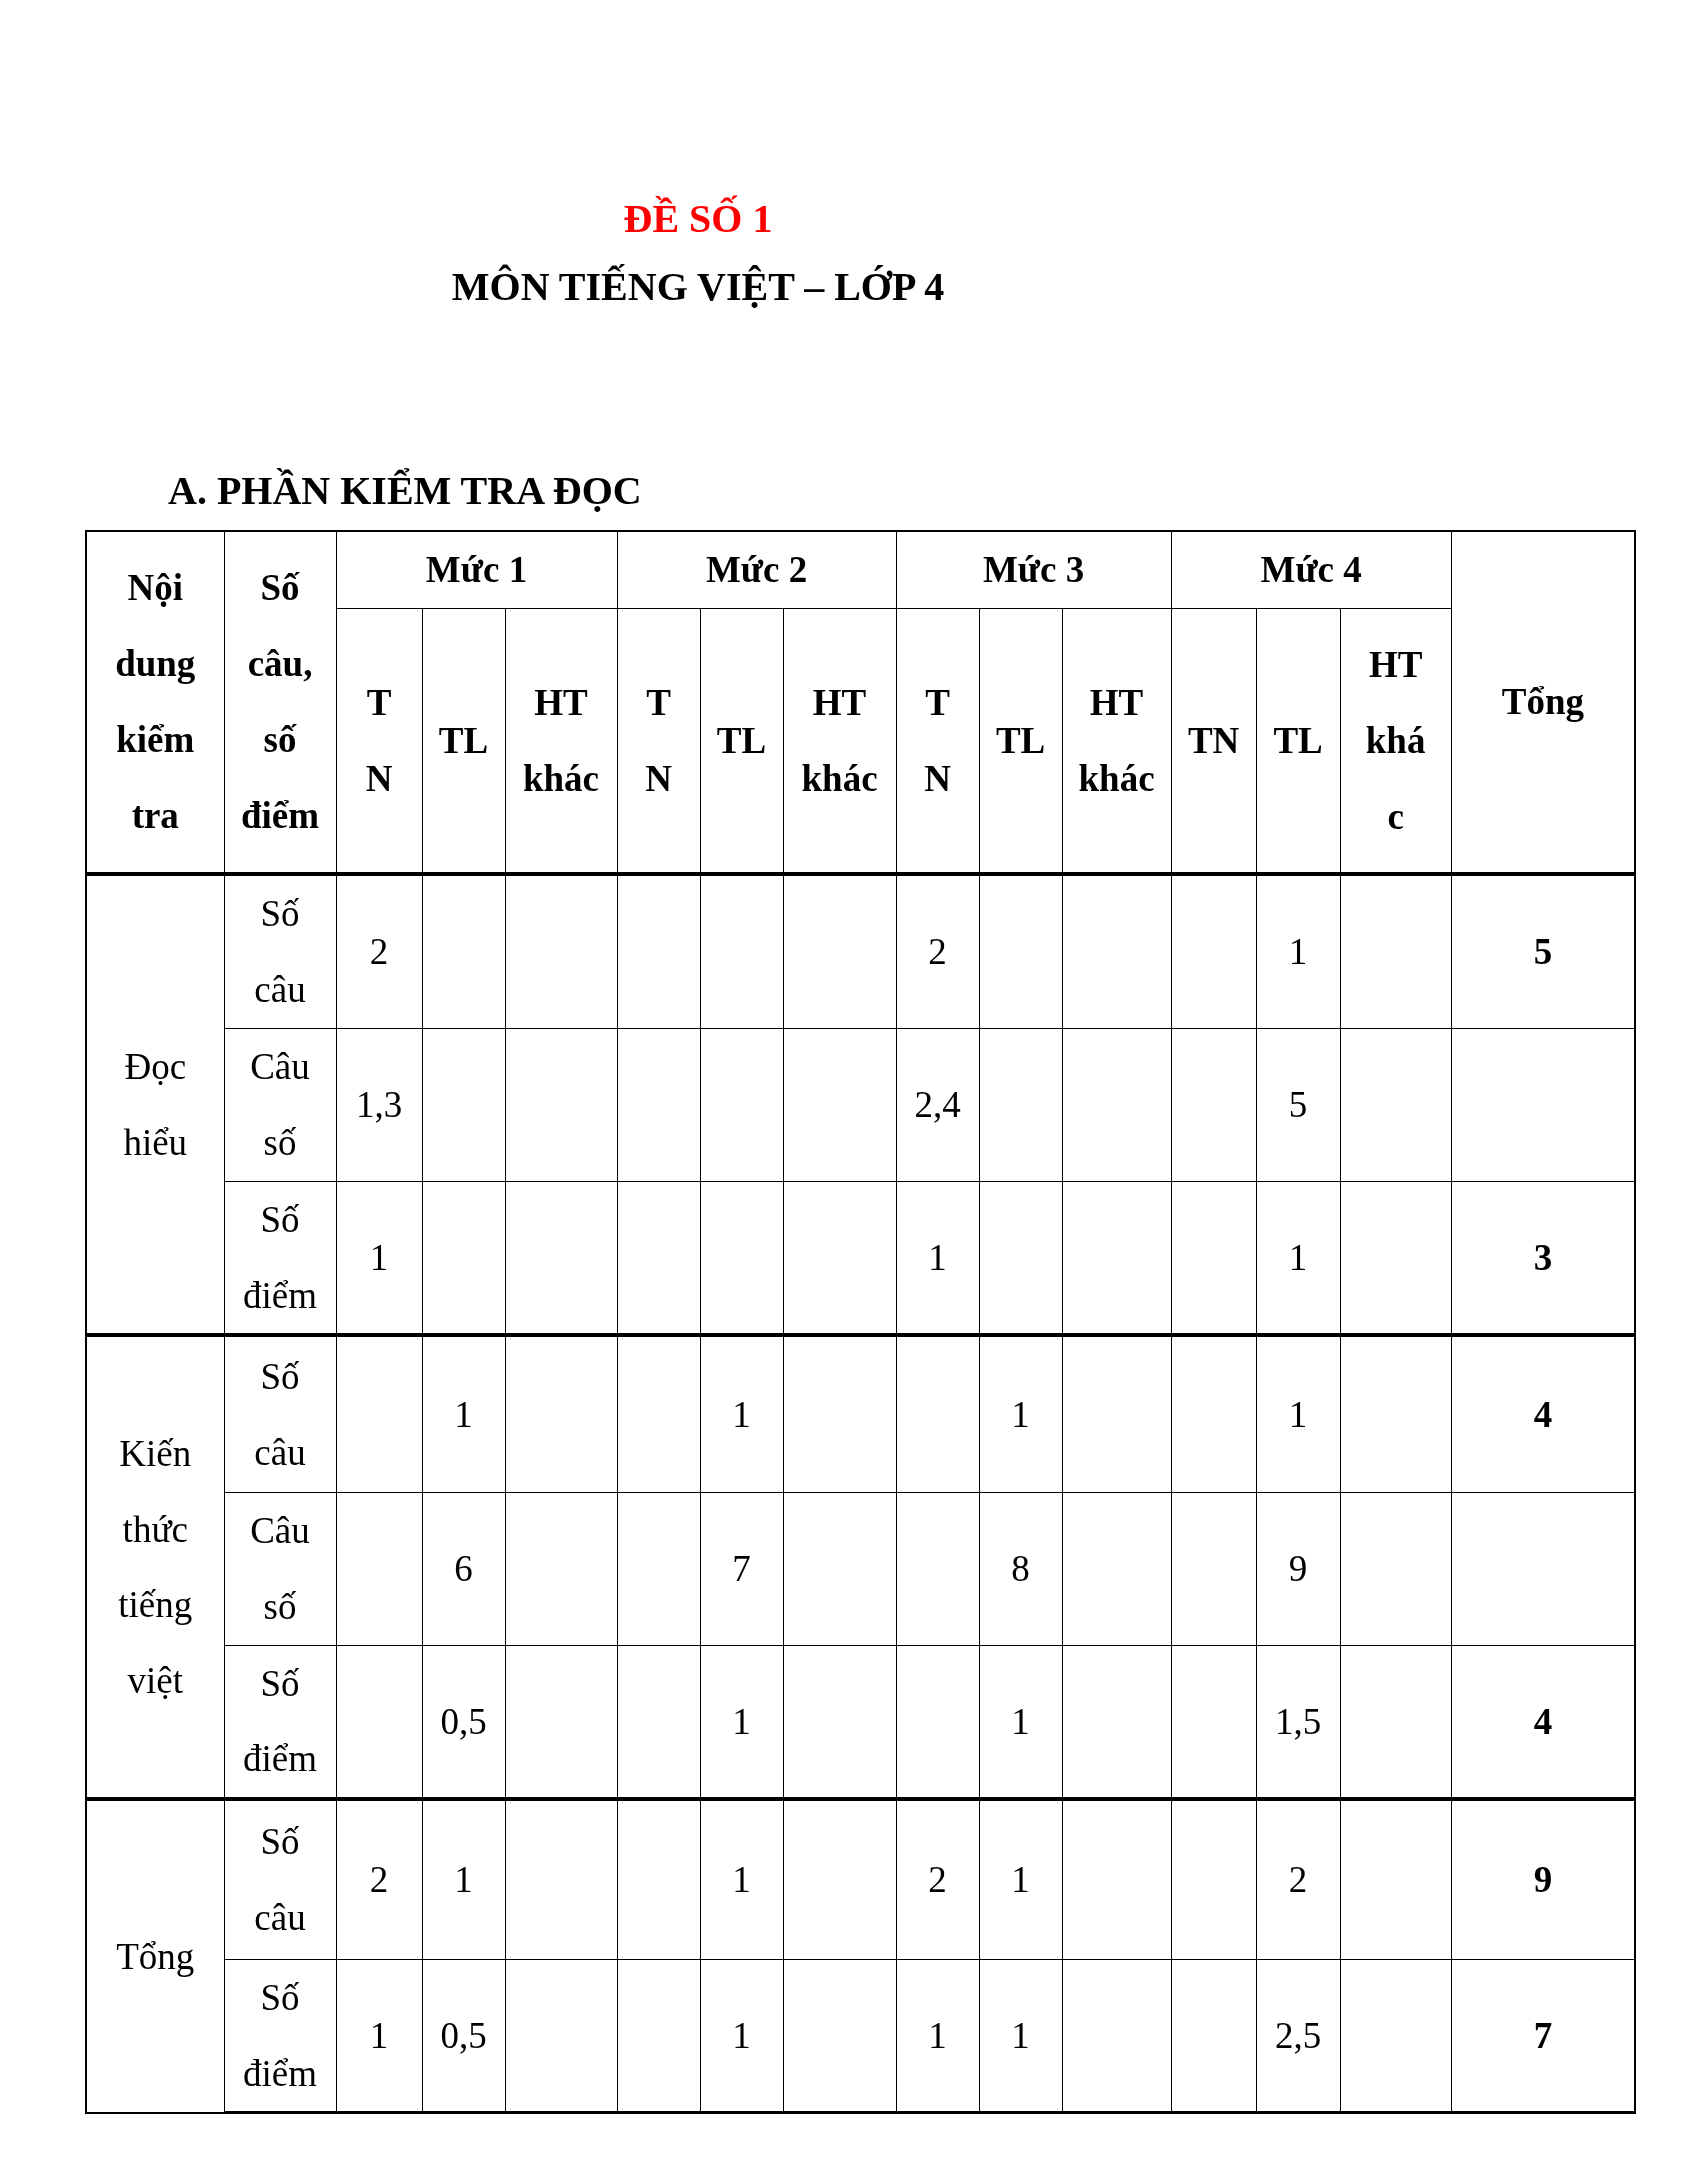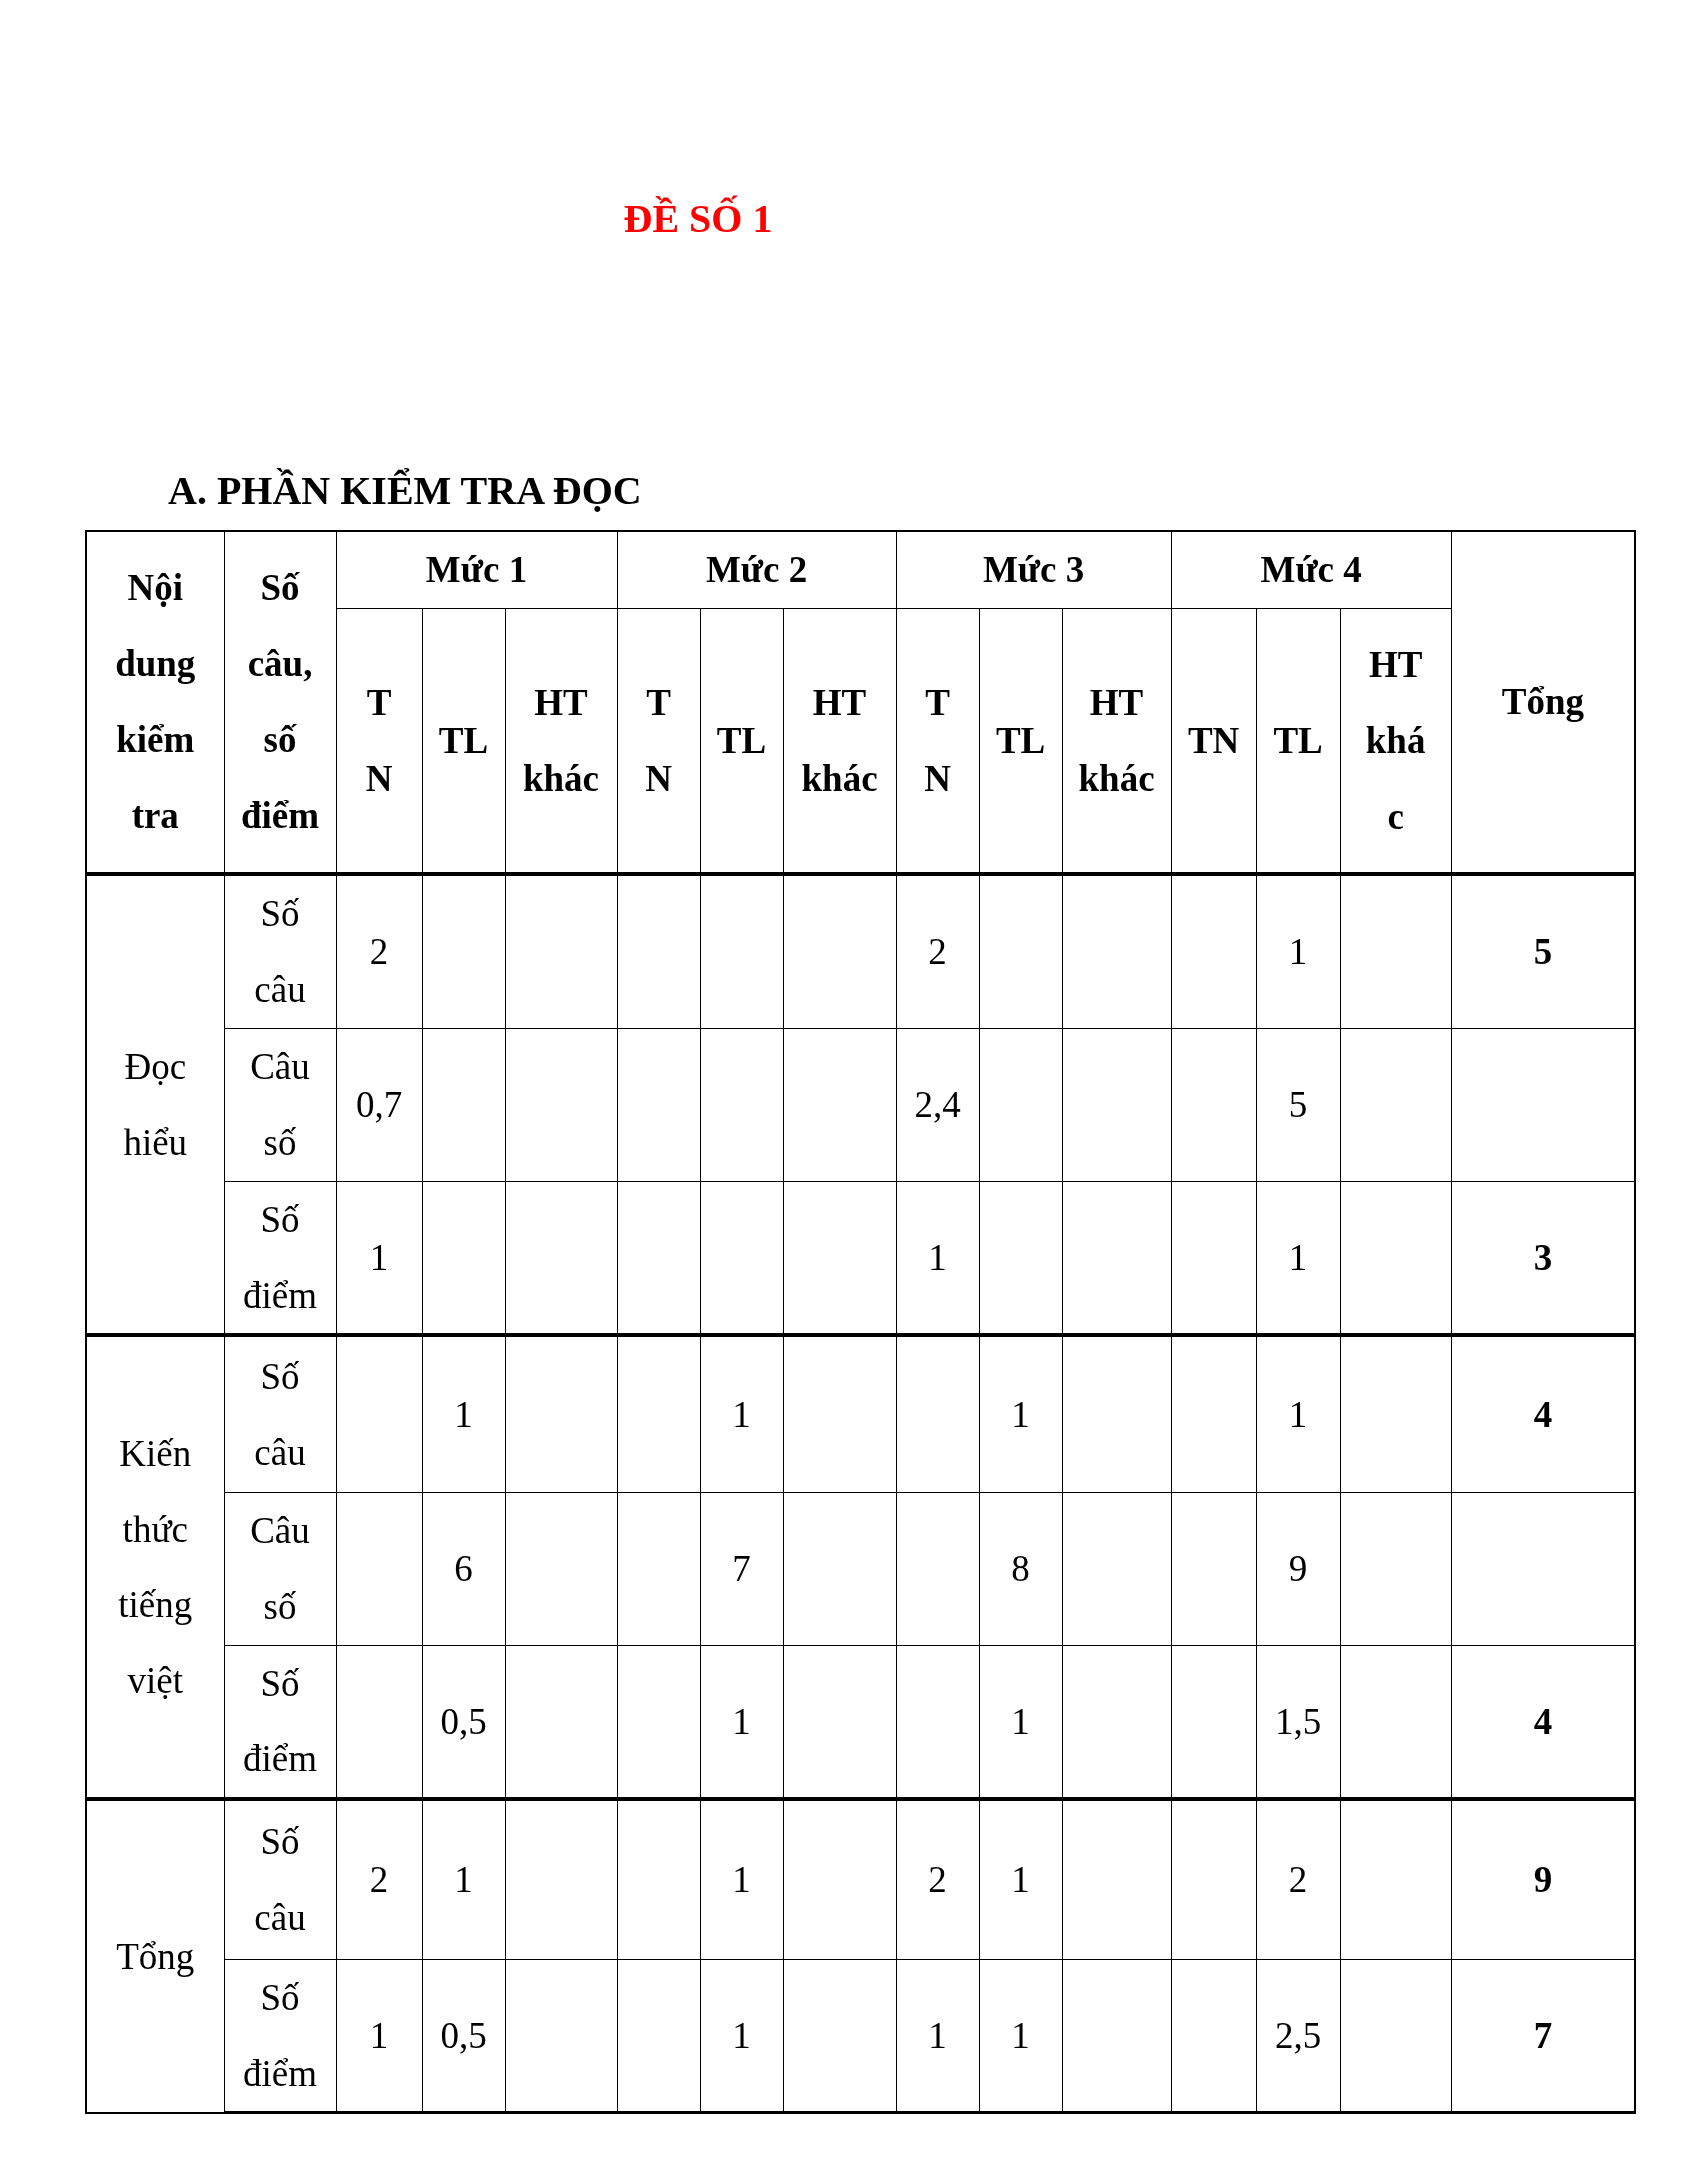--- a/index.html
+++ b/index.html
@@ -66,20 +66,21 @@
   tbody td.value-cell { font-weight: normal; }
   tbody td.total-cell { font-weight: bold; }
   tr.group-start td { border-top: 4px solid #000; }
   tr.last-row td { border-bottom: 3.2px solid #000; }
 </style>
 </head>
 <body>
 
 <div class="titles">
   <div class="title-line" style="color: rgb(255, 0, 0);">ĐỀ SỐ 1</div>
+  <div class="title-line">MÔN TIẾNG VIỆT – LỚP 4</div>
 </div>
 
 <div class="section-heading">A. PHẦN KIỂM TRA ĐỌC</div>
 
 <table class="matrix">
   <colgroup>
     <col style="width:138px">
       <col style="width:112px">
     <col style="width:86px">
       <col style="width:83px">
@@ -150,21 +151,21 @@
         <td class="value-cell"></td>
         <td class="value-cell"></td>
         <td class="value-cell"></td>
         <td class="value-cell">1</td>
         <td class="value-cell"></td>
         <td class="total-cell">5</td>
       </tr>
       <tr style="height: 125px;">
         <td class="row-label">Câu
 số</td>
-        <td class="value-cell">0,7</td>
+        <td class="value-cell">1,3</td>
         <td class="value-cell"></td>
         <td class="value-cell"></td>
         <td class="value-cell"></td>
         <td class="value-cell"></td>
         <td class="value-cell"></td>
         <td class="value-cell">2,4</td>
         <td class="value-cell"></td>
         <td class="value-cell"></td>
         <td class="value-cell"></td>
         <td class="value-cell">5</td>

